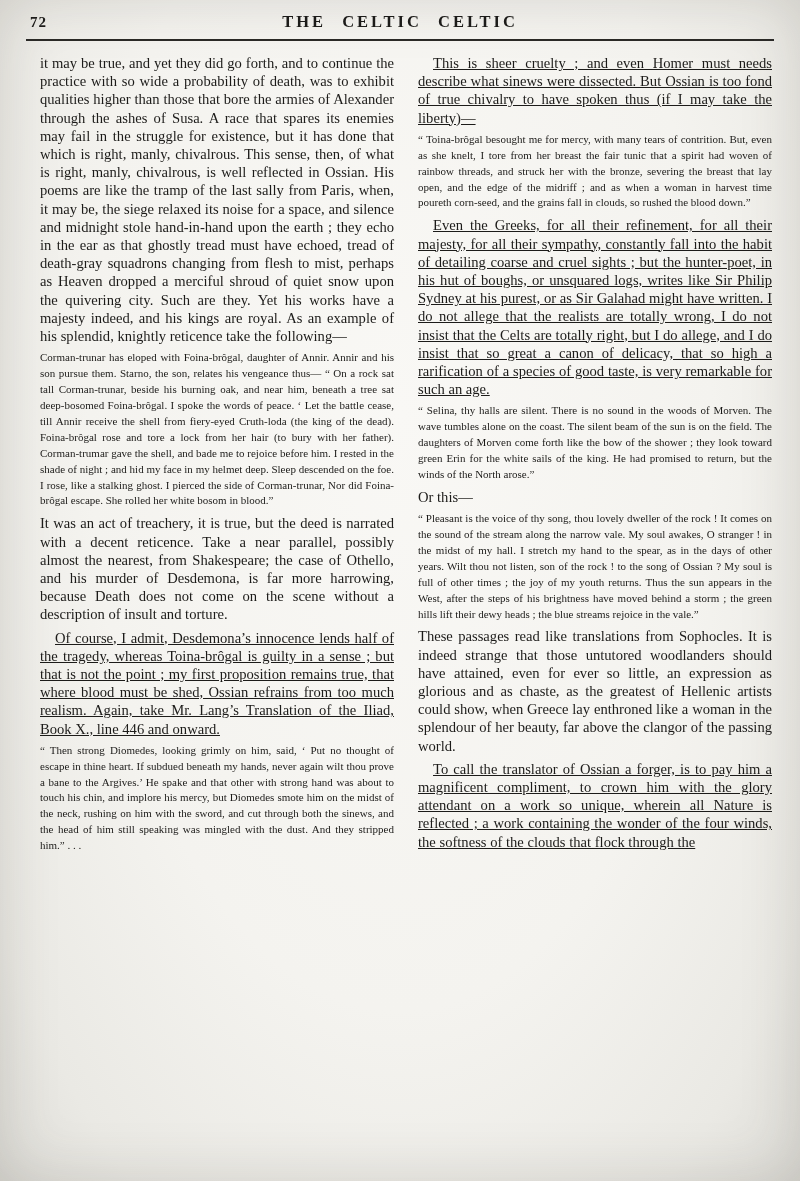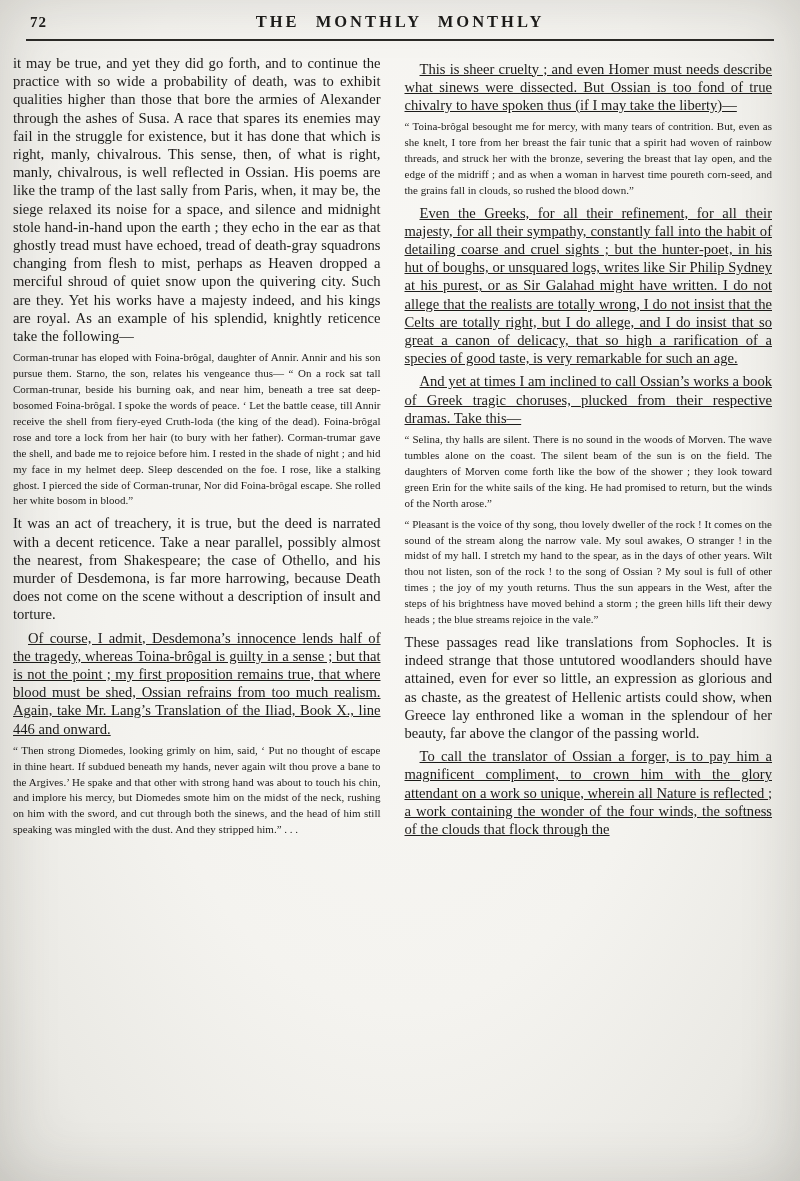--- a/index.html
+++ b/index.html
@@ -39,63 +39,62 @@
     word-spacing: 9px;
   }
   .header-rule {
     border: none;
     border-top: 2px solid #2a2926;
     margin: 5px 26px 0 26px;
   }
   .columns {
     display: flex;
     gap: 24px;
-    padding: 13px 28px 0 13px;
-    align-items: flex-end;
+    padding: 13px 28px 0 40px;
   }
   .column {
     flex: 1;
     min-width: 0;
     text-align: justify;
     hyphens: auto;
     -webkit-hyphens: auto;
   }
   p { margin: 0 0 5px 0; }
   p.body  { font-size: 14.6px; line-height: 18.2px; }
   p.quote { font-size: 11px;   line-height: 15.9px; }
   .indent { text-indent: 15px; text-decoration: underline; }
 </style>
 </head>
 <body>
 
 <div class="page">
 
   <header class="page-header">
     <span class="page-number">72</span>
-    <h1 class="page-title">THE MONTHLY MONTHLY</h1>
+    <h1 class="page-title">THE CELTIC CELTIC</h1>
   </header>
 
   <hr class="header-rule">
 
   <main class="columns">
 
     <section class="column">
       <p class="body">it may be true, and yet they did go forth, and to continue the practice with so wide a probability of death, was to exhibit qualities higher than those that bore the armies of Alexander through the ashes of Susa.  A race that spares its enemies may fail in the struggle for existence, but it has done that which is right, manly, chivalrous.  This sense, then, of what is right, manly, chivalrous, is well reflected in Ossian. His poems are like the tramp of the last sally from Paris, when, it may be, the siege relaxed its noise for a space, and silence and midnight stole hand-in-hand upon the earth ; they echo in the ear as that ghostly tread must have echoed, tread of death-gray squadrons changing from flesh to mist, perhaps as Heaven dropped a merciful shroud of quiet snow upon the quivering city.  Such are they.  Yet his works have a majesty indeed, and his kings are royal.  As an example of his splendid, knightly reticence take the following—</p>
       <p class="quote">Corman-trunar has eloped with Foina-brôgal, daughter of Annir.  Annir and his son pursue them.  Starno, the son, relates his vengeance thus— “ On a rock sat tall Corman-trunar, beside his burning oak, and near him, beneath a tree sat deep-bosomed Foina-brôgal.  I spoke the words of peace. ‘ Let the battle cease, till Annir receive the shell from fiery-eyed Cruth-loda (the king of the dead). Foina-brôgal rose and tore a lock from her hair (to bury with her father).  Corman-trumar gave the shell, and bade me to rejoice before him.  I rested in the shade of night ; and hid my face in my helmet deep.  Sleep descended on the foe.  I rose, like a stalking ghost.  I pierced the side of Corman-trunar, Nor did Foina-brôgal escape.  She rolled her white bosom in blood.”</p>
       <p class="body">It was an act of treachery, it is true, but the deed is narrated with a decent reticence.  Take a near parallel, possibly almost the nearest, from Shakespeare; the case of Othello, and his murder of Desdemona, is far more harrowing, because Death does not come on the scene without a description of insult and torture.</p>
       <p class="body indent">Of course, I admit, Desdemona’s innocence lends half of the tragedy, whereas Toina-brôgal is guilty in a sense ; but that is not the point ; my first proposition remains true, that where blood must be shed, Ossian refrains from too much realism.  Again, take Mr. Lang’s Translation of the Iliad, Book X., line 446 and onward.</p>
       <p class="quote">“ Then strong Diomedes, looking grimly on him, said, ‘ Put no thought of escape in thine heart.  If subdued beneath my hands, never again wilt thou prove a bane to the Argives.’  He spake and that other with strong hand was about to touch his chin, and implore his mercy, but Diomedes smote him on the midst of the neck, rushing on him with the sword, and cut through both the sinews, and the head of him still speaking was mingled with the dust.  And they stripped him.” . . .</p>
     </section>
 
     <section class="column">
       <p class="body indent">This is sheer cruelty ; and even Homer must needs describe what sinews were dissected.  But Ossian is too fond of true chivalry to have spoken thus (if I may take the liberty)—</p>
       <p class="quote">“ Toina-brôgal besought me for mercy, with many tears of contrition.  But, even as she knelt, I tore from her breast the fair tunic that a spirit had woven of rainbow threads, and struck her with the bronze, severing the breast that lay open, and the edge of the midriff ; and as when a woman in harvest time poureth corn-seed, and the grains fall in clouds, so rushed the blood down.”</p>
       <p class="body indent">Even the Greeks, for all their refinement, for all their majesty, for all their sympathy, constantly fall into the habit of detailing coarse and cruel sights ; but the hunter-poet, in his hut of boughs, or unsquared logs, writes like Sir Philip Sydney at his purest, or as Sir Galahad might have written.  I do not allege that the realists are totally wrong, I do not insist that the Celts are totally right, but I do allege, and I do insist that so great a canon of delicacy, that so high a rarification of a species of good taste, is very remarkable for such an age.</p>
-      <p class="body indent">And yet at times I am inclined to call Ossian’s works a book of Greek tragic choruses, plucked from their respective dramas.  Take this—</p>
       <p class="quote">“ Selina, thy halls are silent.  There is no sound in the woods of Morven.  The wave tumbles alone on the coast.  The silent beam of the sun is on the field.  The daughters of Morven come forth like the bow of the shower ; they look toward green Erin for the white sails of the king.  He had promised to return, but the winds of the North arose.”</p>
+      <p class="body">Or this—</p>
       <p class="quote">“ Pleasant is the voice of thy song, thou lovely dweller of the rock ! It comes on the sound of the stream along the narrow vale.  My soul awakes, O stranger ! in the midst of my hall.  I stretch my hand to the spear, as in the days of other years. Wilt thou not listen, son of the rock ! to the song of Ossian ?  My soul is full of other times ; the joy of my youth returns.  Thus the sun appears in the West, after the steps of his brightness have moved behind a storm ; the green hills lift their dewy heads ; the blue streams rejoice in the vale.”</p>
       <p class="body">These passages read like translations from Sophocles.  It is indeed strange that those untutored woodlanders should have attained, even for ever so little, an expression as glorious and as chaste, as the greatest of Hellenic artists could show, when Greece lay enthroned like a woman in the splendour of her beauty, far above the clangor of the passing world.</p>
       <p class="body indent">To call the translator of Ossian a forger, is to pay him a magnificent compliment, to crown him with the glory attendant on a work so unique, wherein all Nature is reflected ; a work containing the wonder of the four winds, the softness of the clouds that flock through the</p>
     </section>
 
   </main>
 
 </div>
 
 </body></html>

